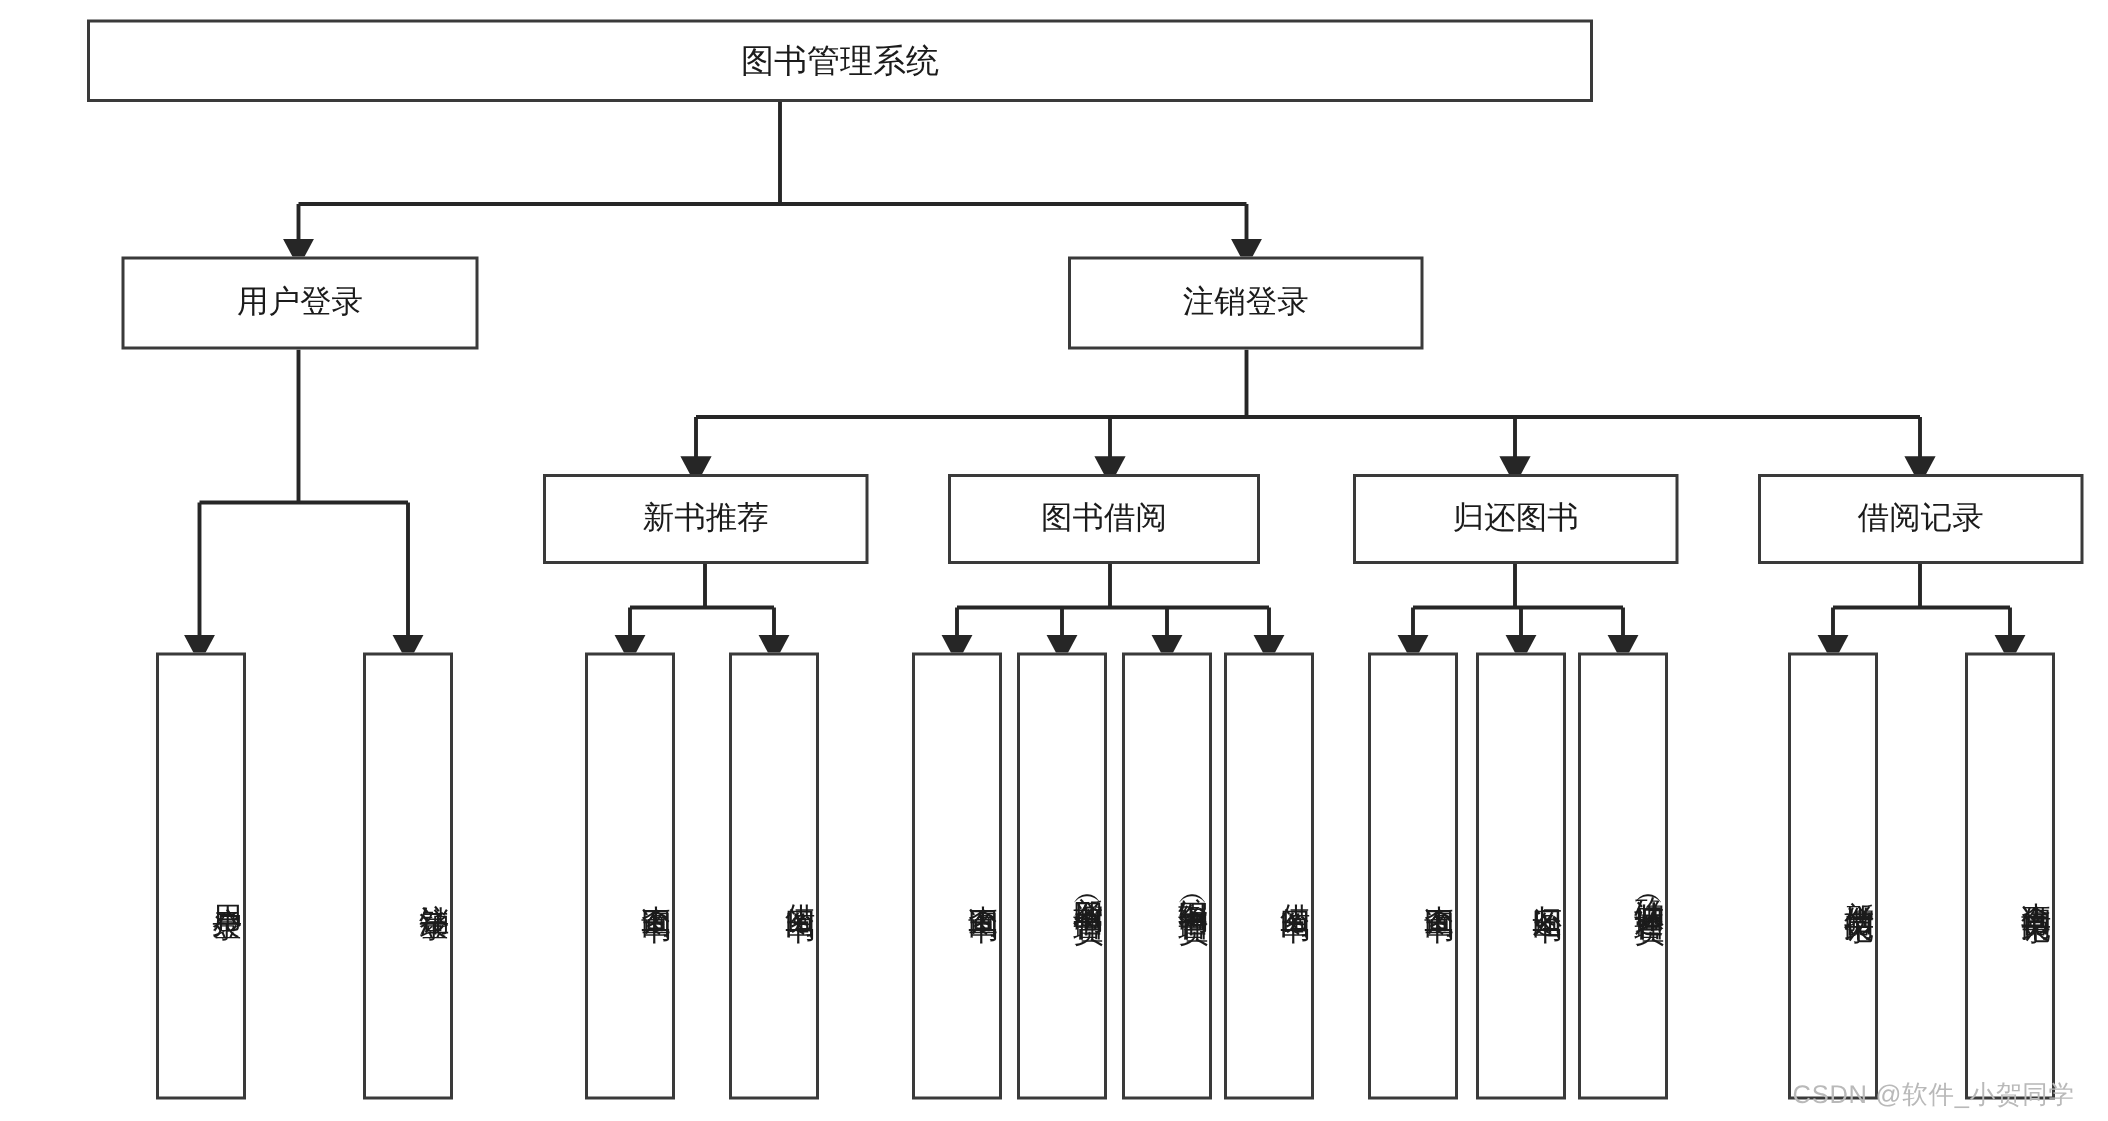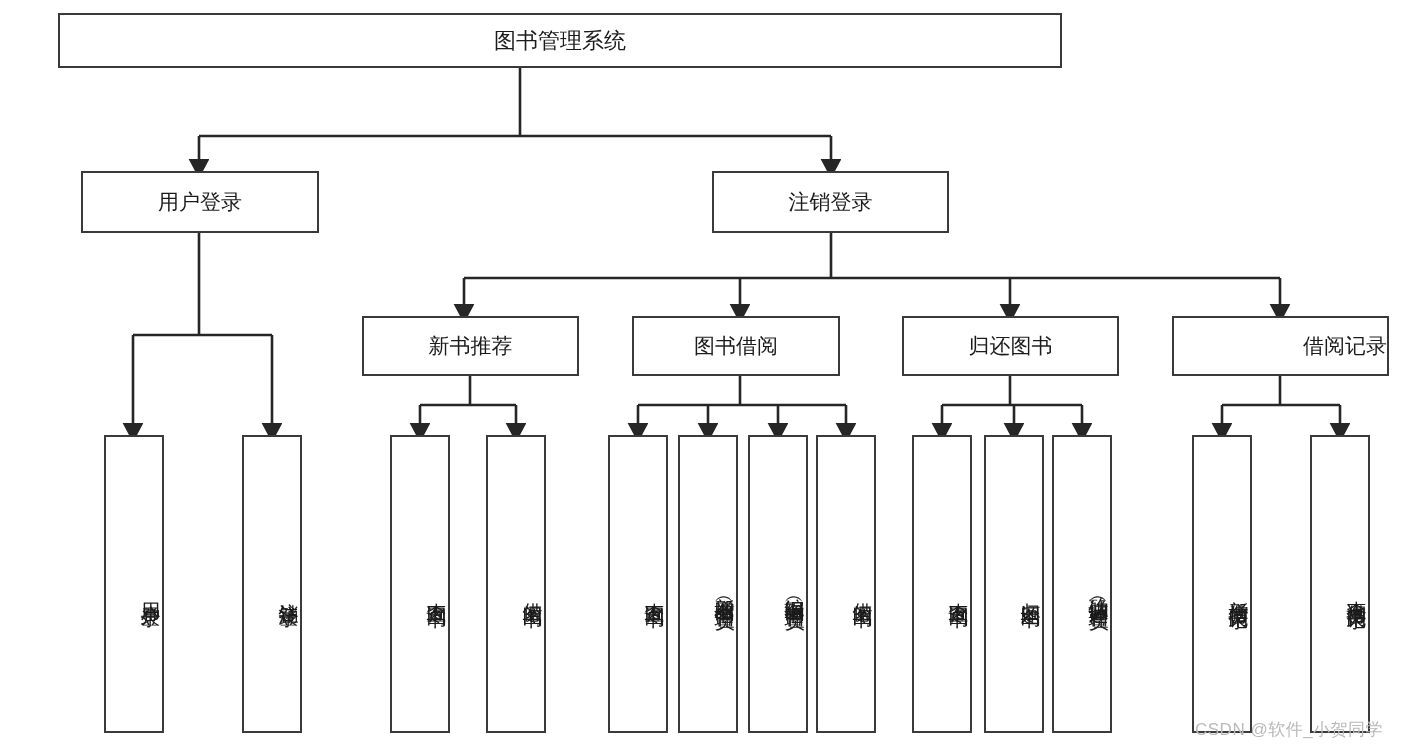--- a/index.html
+++ b/index.html
@@ -150,21 +150,21 @@
 
   <div class="node horiz" id="node-l3-0" style="left: 362px; top: 316px; width: 217px; height: 60px;">
     <span class="label">新书推荐</span>
   </div>
   <div class="node horiz" id="node-l3-1" style="left: 632px; top: 316px; width: 208px; height: 60px;">
     <span class="label">图书借阅</span>
   </div>
   <div class="node horiz" id="node-l3-2" style="left: 902px; top: 316px; width: 217px; height: 60px;">
     <span class="label">归还图书</span>
   </div>
-  <div class="node horiz" id="node-l3-3" style="left: 1172px; top: 316px; width: 217px; height: 60px; justify-content: flex-end;">
+  <div class="node horiz" id="node-l3-3" style="left: 1172px; top: 316px; width: 217px; height: 60px;">
     <span class="label">借阅记录</span>
   </div>
 
   <div class="node vert" id="node-leaf-0" style="left: 104px; top: 435px; width: 60px; height: 298px;">
     <span class="label">用户登录</span>
   </div>
   <div class="node vert" id="node-leaf-1" style="left: 242px; top: 435px; width: 60px; height: 298px;">
     <span class="label">注销登录</span>
   </div>
   <div class="node vert" id="node-leaf-2" style="left: 390px; top: 435px; width: 60px; height: 298px;">

